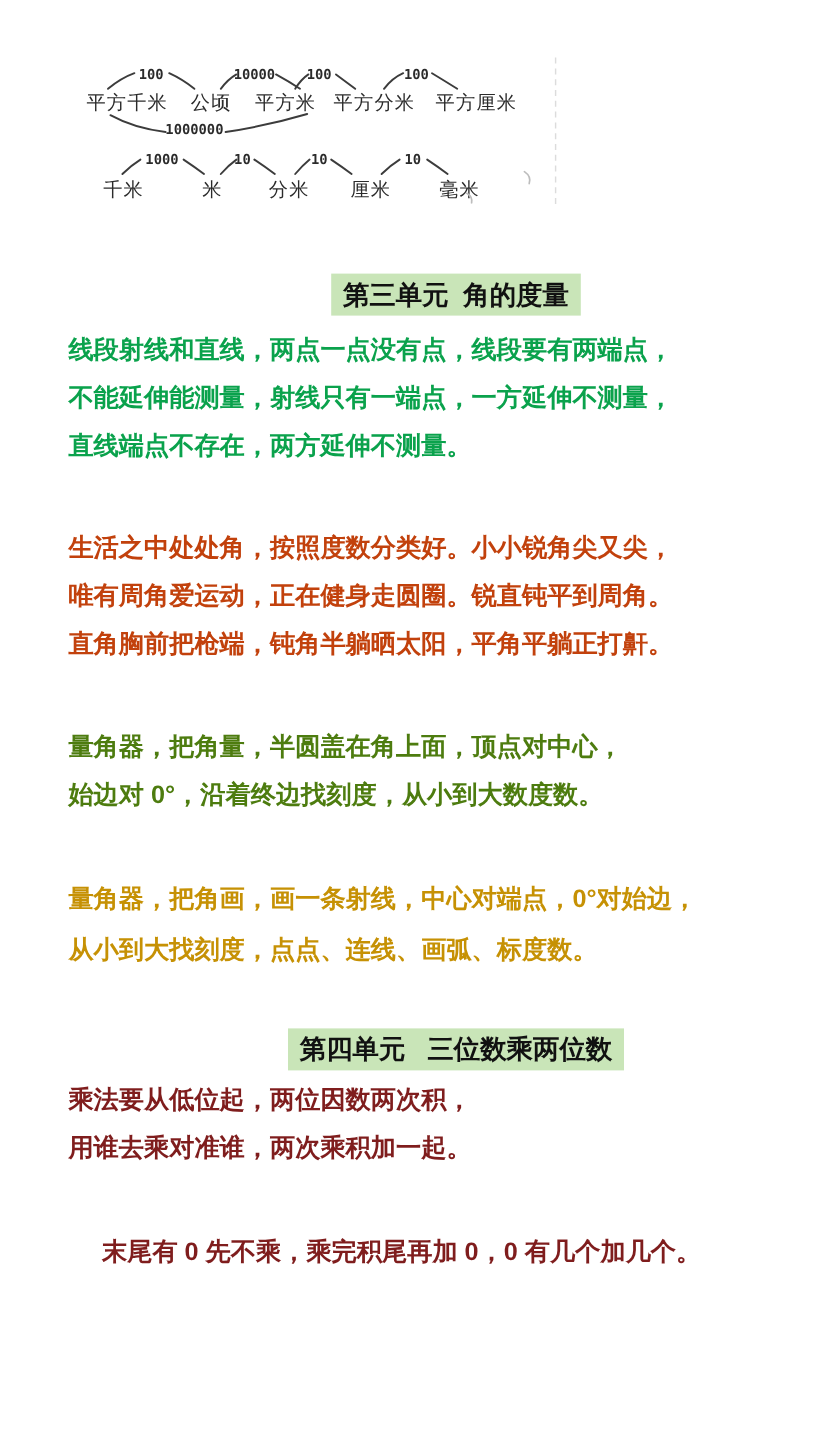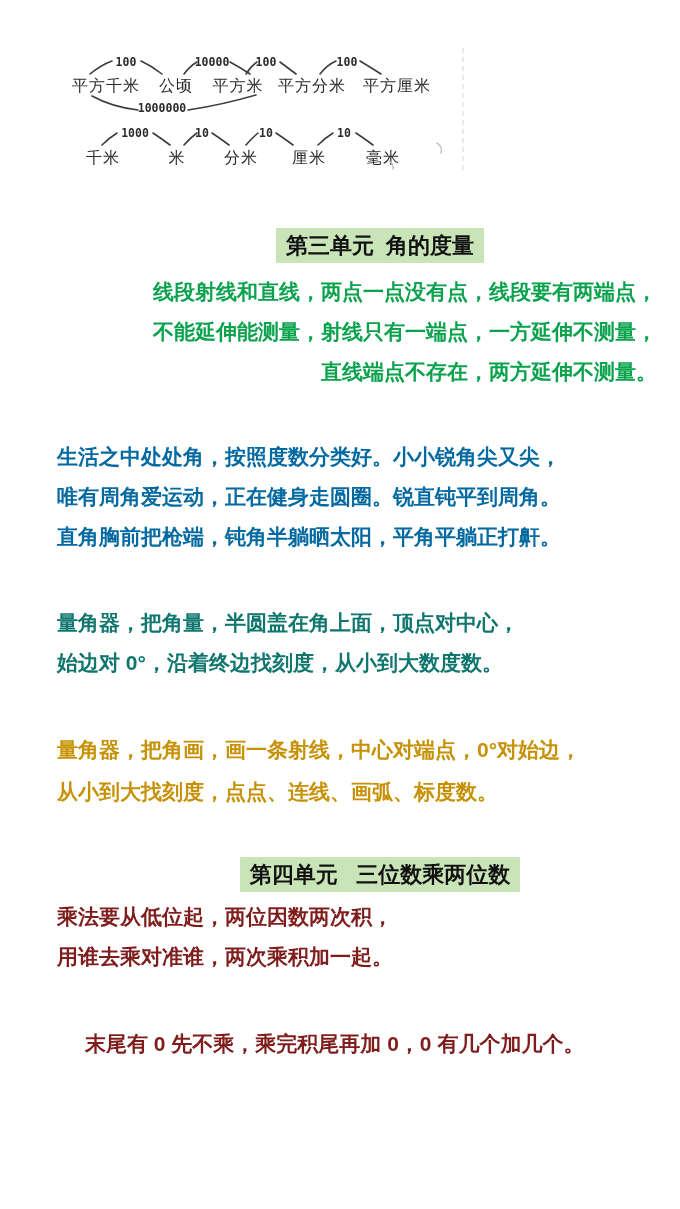--- a/index.html
+++ b/index.html
@@ -22,22 +22,22 @@
     font-size:22px;font-weight:bold;line-height:23px;padding:6px 10px;
     white-space:pre;
   }
   
   .para{position:absolute;left:57px;width:600px;}
   .para p{margin:0;font-size:21px;font-weight:bold;white-space:pre;}
   .lh40 p{line-height:40px;}
   .lh42 p{line-height:42px;}
   .lh44 p{line-height:44px;margin-left:28px;}
   .green p{color:#0aa24c;}
-  .purple p{color:#0369a1;}
-  .red p{color:#0f766e;}
+  .purple p{color:#c2410c;}
+  .red p{color:#4d7c0f;}
   .gold p{color:#c69104;}
   .black p{color:#7f1d1d;}
 </style>
 </head>
 <body>
 
 <div class="page">
 
   <svg class="diagram" viewBox="0 0 680 185">
 
@@ -83,21 +83,21 @@
 
     <line class="page-guide" x1="463" y1="48" x2="463" y2="173"></line>
     <path class="smudge" d="M437,143 q6,4 4,10"></path>
     <path class="smudge" d="M389,161 q5,3 4,8"></path>
   </svg>
 
   <div class="title-row" style="top:228px;">
     <span class="title-hl">第三单元  角的度量</span>
   </div>
 
-  <div class="para green lh40" style="top:272px;text-align:right;">
+  <div class="para green lh40" style="top:272px;">
     <p>线段射线和直线，两点一点没有点，线段要有两端点，</p>
     <p>不能延伸能测量，射线只有一端点，一方延伸不测量，</p>
     <p>直线端点不存在，两方延伸不测量。</p>
   </div>
 
   <div class="para purple lh40" style="top:437px;">
     <p>生活之中处处角，按照度数分类好。小小锐角尖又尖，</p>
     <p>唯有周角爱运动，正在健身走圆圈。锐直钝平到周角。</p>
     <p>直角胸前把枪端，钝角半躺晒太阳，平角平躺正打鼾。</p>
   </div>

